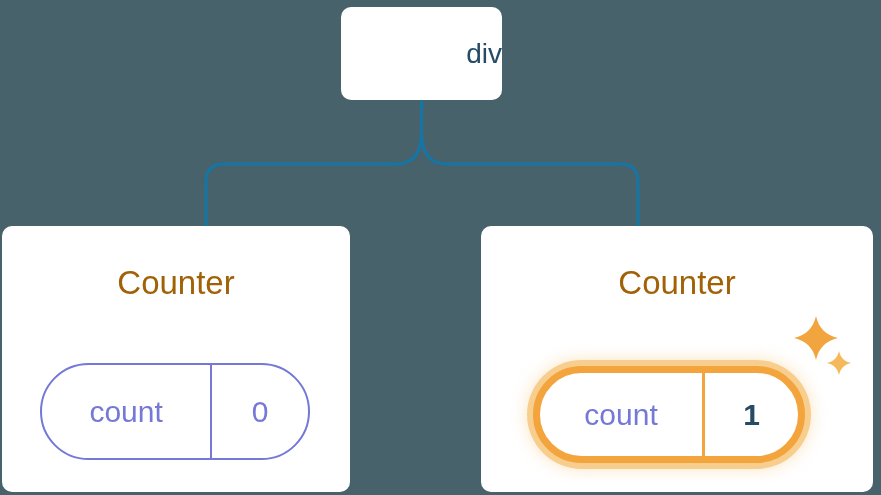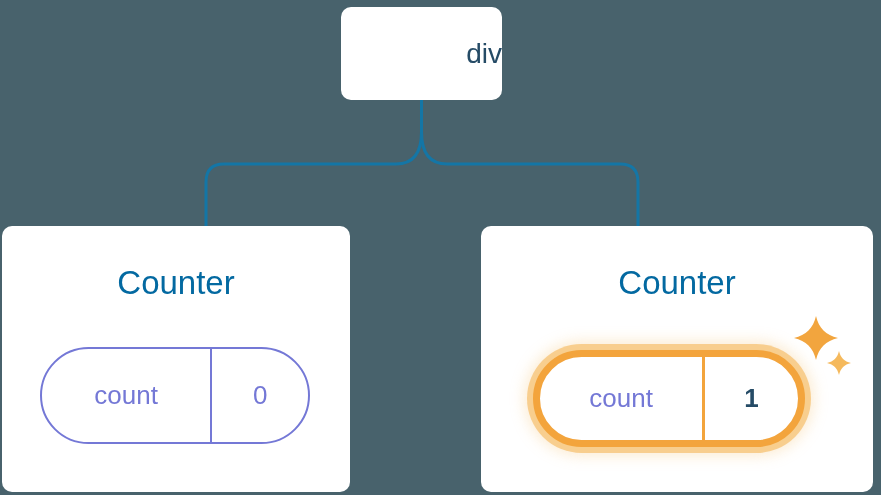--- a/index.html
+++ b/index.html
@@ -35,30 +35,31 @@
     border-radius: 10px;
   }
   .card-left  { left: 2px;   width: 348px; }
   .card-right { left: 481px; width: 392px; }
 
   .card-title {
     margin-top: 38px;
     text-align: center;
     font-size: 33px;
     font-weight: 500;
-    color: #0369a1;
+    color: #a16207;
   }
 
   .pill {
     position: absolute;
     display: flex;
     background: #ffffff;
-    font-size: 26px;
+    font-size: 30px;
     border-radius: 60px;
     overflow: hidden;
+    margin-top: 16px;
   }
   .pill-plain {
     left: 38px; top: 121px;
     width: 270px; height: 97px;
     border: 2px solid #7478d6;
     color: #7478d6;
   }
   .pill-plain .seg-key { border-right: 2px solid #7478d6; }
 
   .pill-highlight {

